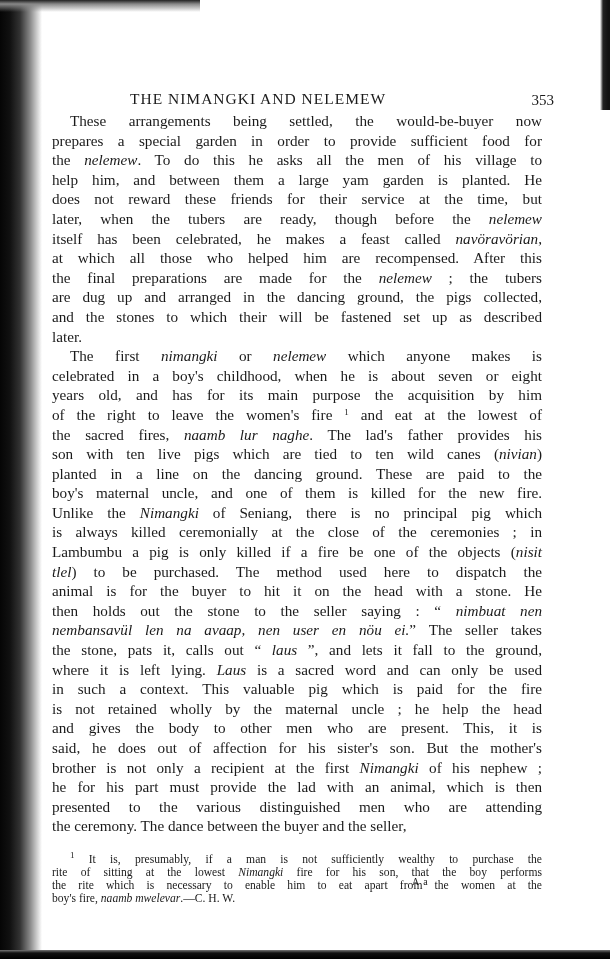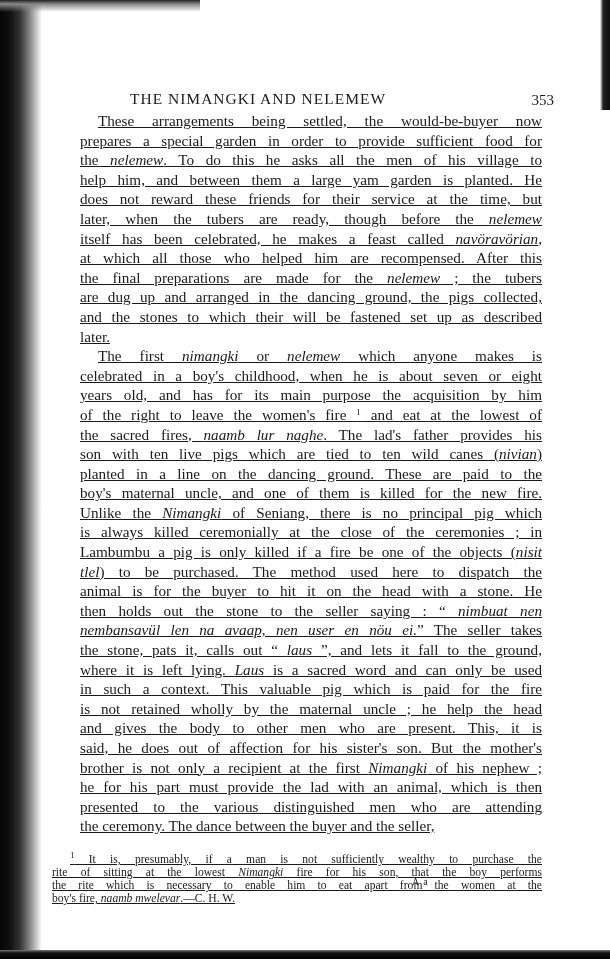--- a/index.html
+++ b/index.html
@@ -19,34 +19,34 @@
     }
     .edge-right {
       position: absolute; left: 600px; top: 0; width: 10px; height: 110px;
       background: linear-gradient(to right, #fff 0, #222 3px, #111 8px);
     }
     .edge-bottom {
       position: absolute; left: 0; top: 950px; width: 610px; height: 9px;
       background: linear-gradient(to bottom, #777 0, #111 3px, #000 9px);
     }
     .page {
-      position: absolute; left: 52px; top: 86px; width: 490px; text-decoration: underline;
+      position: absolute; left: 52px; top: 86px; width: 490px;
     }
     .running-head {
       position: relative; height: 24px; font-size: 15.5px; letter-spacing: 1px;
     }
     .running-head .title {
       position: absolute; left: 78px; top: 4px;
     }
     .running-head .pageno {
       position: absolute; right: -12px; top: 6px; font-size: 15px; letter-spacing: 0;
     }
     .body-text {
       margin-top: 1px;
-      font-size: 15.2px; line-height: 19.6px; text-align: justify; margin-left: 28px;
+      font-size: 15.2px; line-height: 19.6px; text-align: justify;
     }
     .line { display: block; text-align: justify; text-align-last: justify; white-space: nowrap; }
     .line.last { text-align-last: left; }
     .indent { padding-left: 18px; }
     i { font-style: italic; }
     sup { font-size: 9px; vertical-align: 5px; line-height: 0; }
     .footnotes {
       margin-top: 17px; font-size: 11.6px; line-height: 13px;
     }
     .footnotes .line { text-align-last: justify; }

